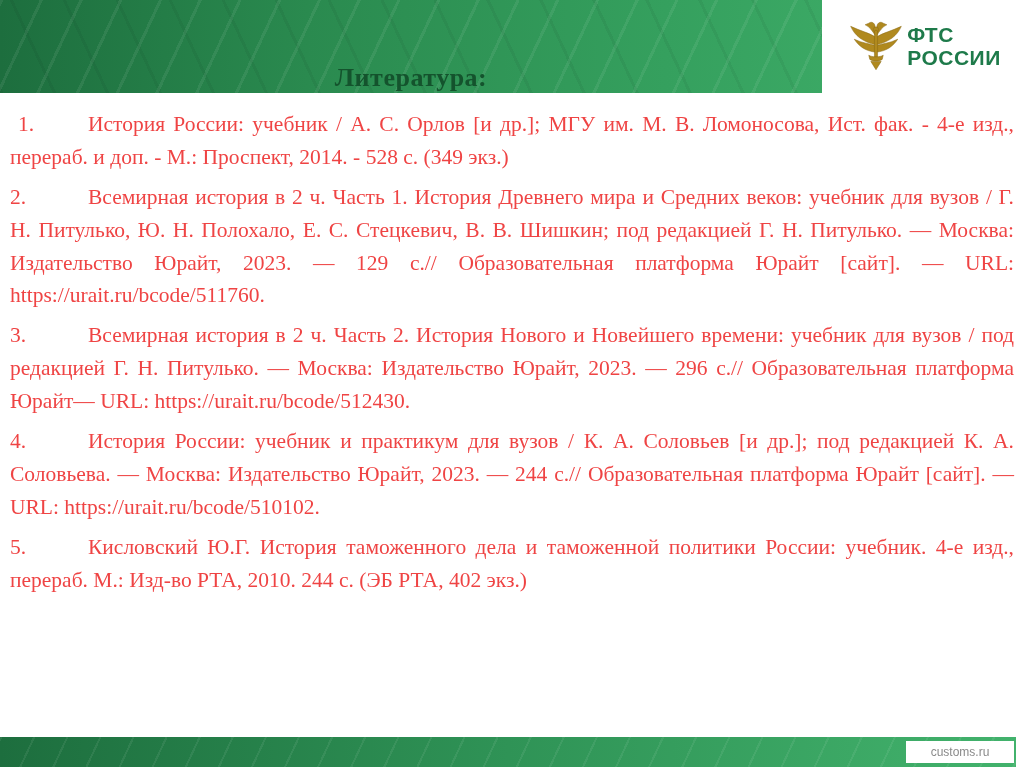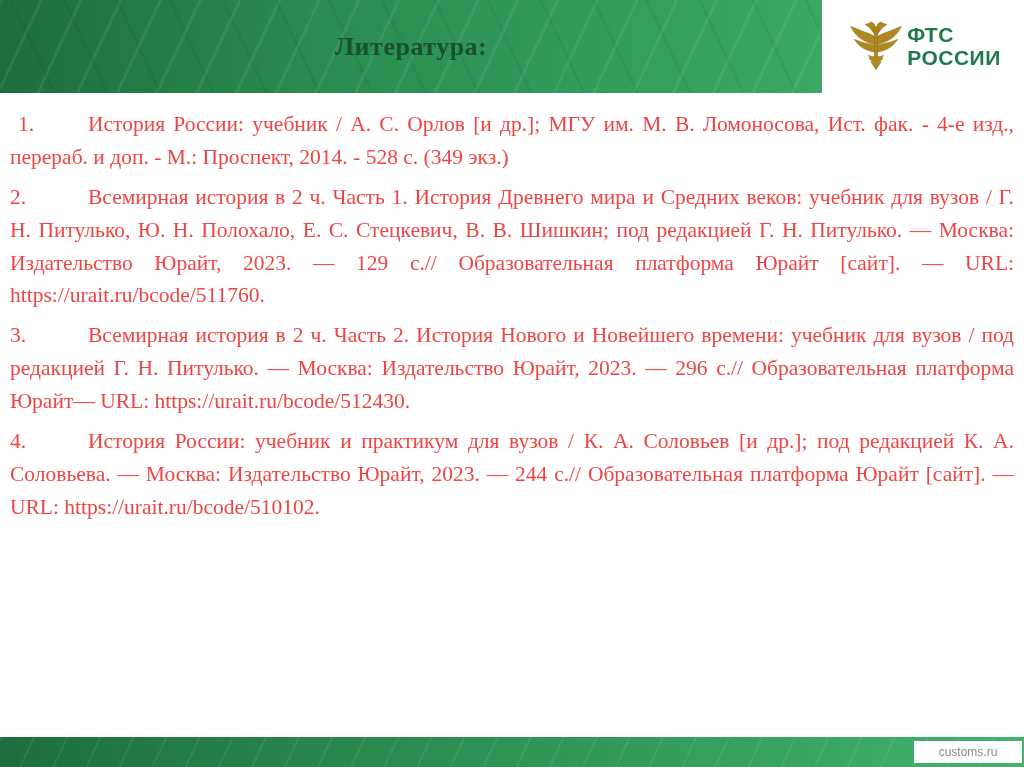--- a/index.html
+++ b/index.html
@@ -14,21 +14,21 @@
   
   .header{
     position:absolute;top:0;left:0;right:0;height:93px;
     background-image:
       repeating-linear-gradient(115deg, rgba(255,255,255,0.07) 0 3px, rgba(255,255,255,0) 3px 36px),
       repeating-linear-gradient(65deg, rgba(0,0,0,0.05) 0 3px, rgba(0,0,0,0) 3px 48px),
       linear-gradient(90deg,#1d6e3e 0%, #2a8a4f 30%, #35a05e 65%, #42b26c 100%);
     display:flex;align-items:center;
   }
   .header-title-wrap{
-    flex:1;display:flex;justify-content:center;align-items:center;height:100%;
+    flex:1;display:flex;justify-content:center;align-items:flex-end;height:100%;
   }
   .header-title{
     font-size:26px;font-weight:bold;color:#14532d;
     letter-spacing:0.5px;
   }
   .logo-box{
     width:202px;height:100%;
     background:#ffffff;
     display:flex;align-items:center;justify-content:center;
     box-sizing:border-box;
@@ -49,21 +49,21 @@
   .ref{
     margin:0 0 7px 0;
     font-size:21.5px;line-height:1.53;color:#ef4444;
     text-align:justify;
   }
   .ref-num{display:inline-block;width:78px;vertical-align:baseline;}
   .ref:first-child .ref-num{width:70px;padding-left:8px;}
 
   
   .footer{
-    position:absolute;left:0;right:0;bottom:0;height:30px;
+    position:absolute;left:0;right:8px;bottom:0;height:30px;
     background-image:
       repeating-linear-gradient(115deg, rgba(255,255,255,0.07) 0 2px, rgba(255,255,255,0) 2px 30px),
       linear-gradient(90deg,#1d6e3e 0%, #2f9356 50%, #42b26c 100%);
     display:flex;align-items:center;justify-content:flex-end;
   }
   .site-box{
     background:#ffffff;
     height:22px;min-width:92px;
     margin-right:2px;margin-bottom:0;
     display:flex;align-items:center;justify-content:center;
@@ -103,20 +103,21 @@
         <div>РОССИИ</div>
       </div>
     </div>
   </div>
 
   <div class="refs">
     <p class="ref"><span class="ref-num">1.</span><span>История России: учебник / А. С. Орлов [и др.]; МГУ им. М. В. Ломоносова, Ист. фак. - 4-е изд., перераб. и доп. - М.: Проспект, 2014. - 528 с. (349 экз.)</span></p>
     <p class="ref"><span class="ref-num">2.</span><span>Всемирная история в 2 ч. Часть 1. История Древнего мира и Средних веков: учебник для вузов / Г. Н. Питулько, Ю. Н. Полохало, Е. С. Стецкевич, В. В. Шишкин; под редакцией Г. Н. Питулько. — Москва: Издательство Юрайт, 2023. — 129 с.// Образовательная платформа Юрайт [сайт]. — URL: https://urait.ru/bcode/511760.</span></p>
     <p class="ref"><span class="ref-num">3.</span><span>Всемирная история в 2 ч. Часть 2. История Нового и Новейшего времени: учебник для вузов / под редакцией Г. Н. Питулько. — Москва: Издательство Юрайт, 2023. — 296 с.// Образовательная платформа Юрайт— URL: https://urait.ru/bcode/512430.</span></p>
     <p class="ref"><span class="ref-num">4.</span><span>История России: учебник и практикум для вузов / К. А. Соловьев [и др.]; под редакцией К. А. Соловьева. — Москва: Издательство Юрайт, 2023. — 244 с.// Образовательная платформа Юрайт [сайт]. — URL: https://urait.ru/bcode/510102.</span></p>
+    <p class="ref"><span class="ref-num">5.</span><span>Кисловский Ю.Г. История таможенного дела и таможенной политики России: учебник. 4-е изд., перераб. М.: Изд-во РТА, 2010. 244 с. (ЭБ РТА, 402 экз.)</span></p>
   </div>
 
   <div class="footer">
     <div class="site-box">
       <span class="site-label">customs.ru</span>
     </div>
   </div>
 
 </div>
 

